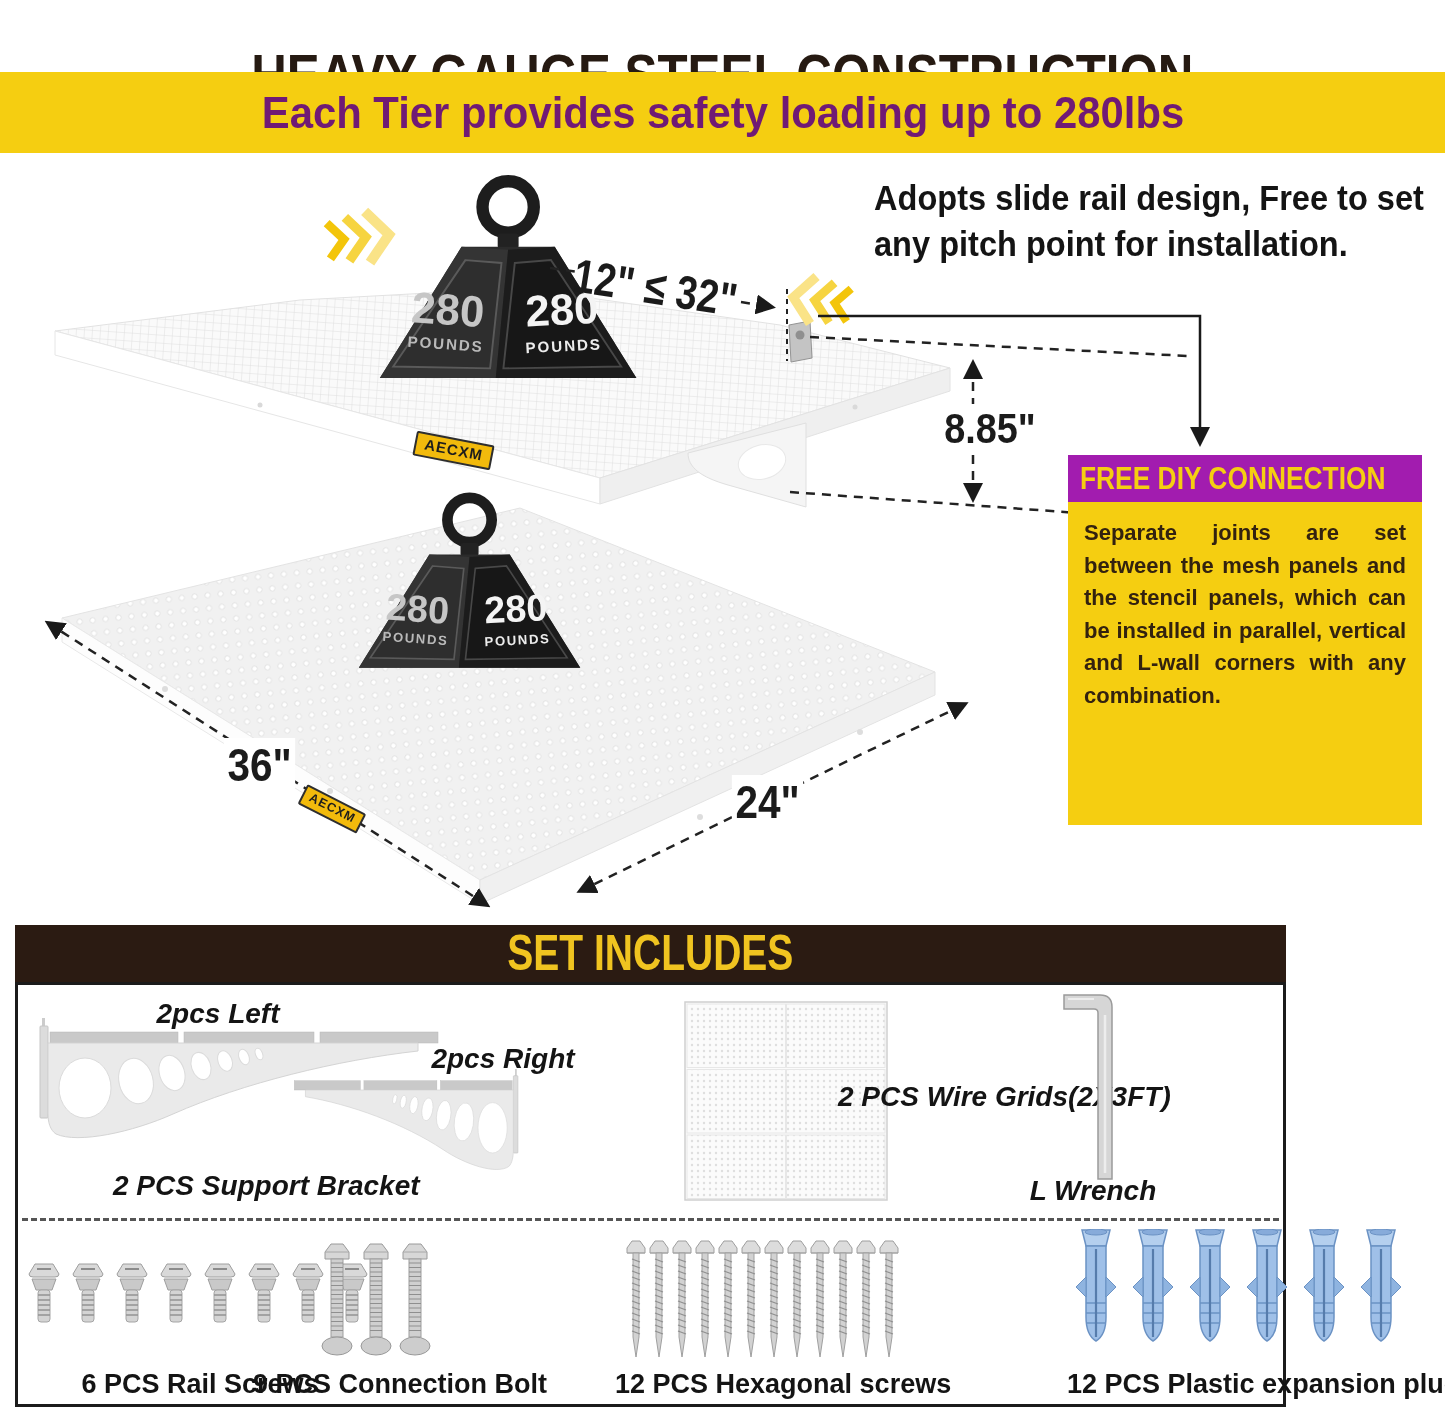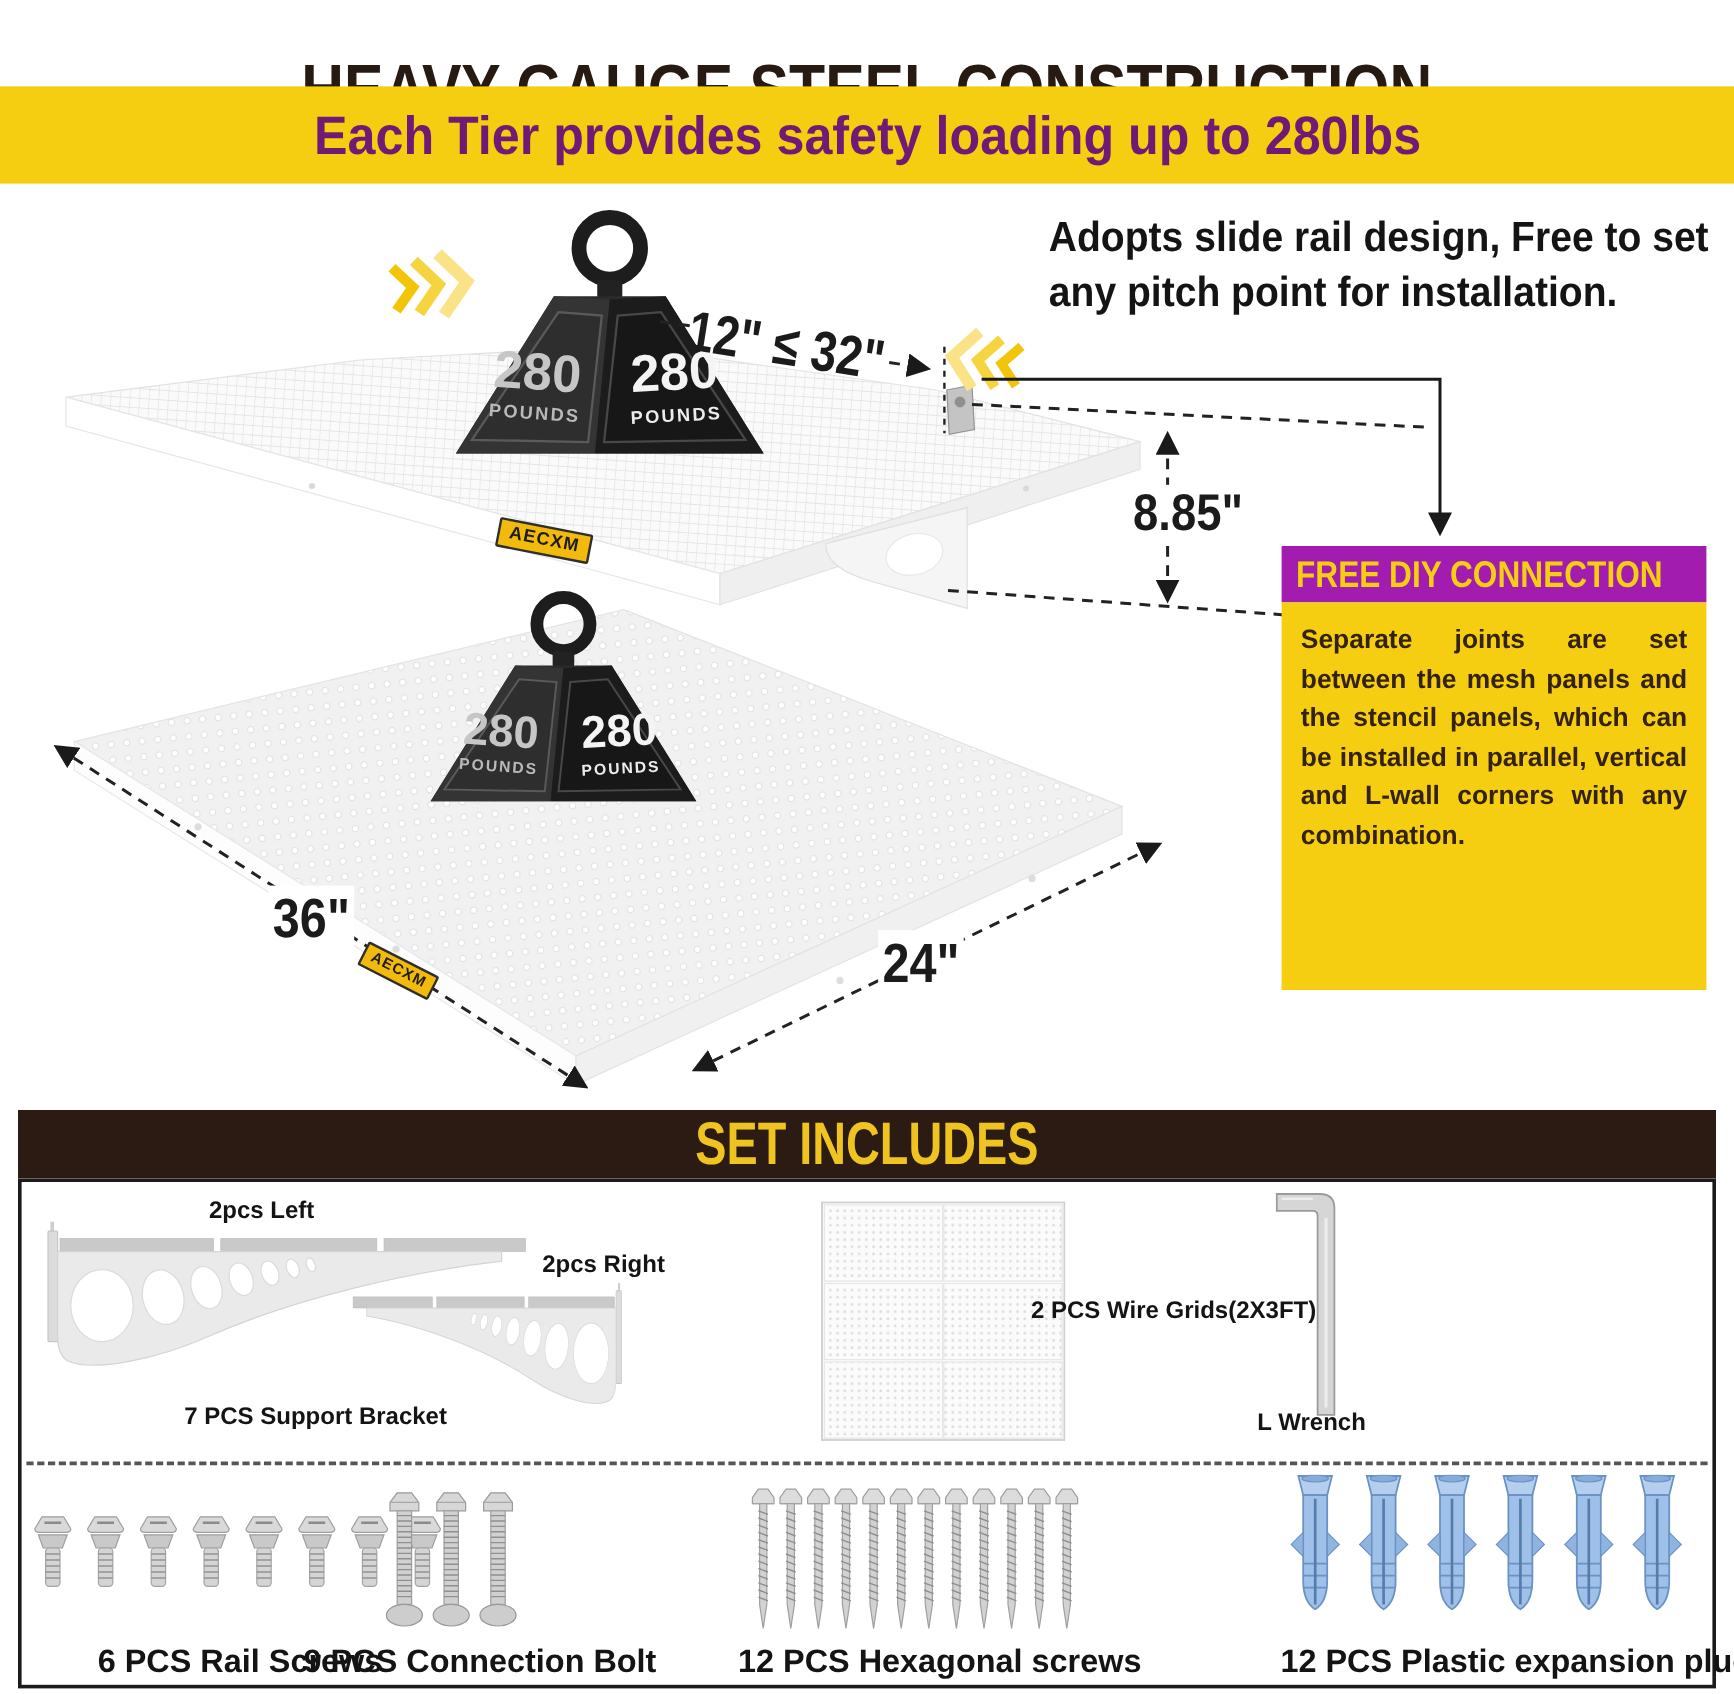--- a/index.html
+++ b/index.html
@@ -27,30 +27,30 @@
     color:#1d1d1d;font-weight:800;letter-spacing:1px;line-height:1.25;}
   .brand-1{left:414px;top:283px;font-size:15px;padding:1px 8px;transform:rotate(11deg);}
   .brand-2{left:299px;top:643px;font-size:12.5px;padding:1px 6px;transform:rotate(27deg);}
   .diy{position:absolute;left:1068px;top:300px;width:354px;}
   .diy-head{background:#a21caf;height:47px;line-height:47px;padding-left:12px;}
   .diy-head span{display:inline-block;color:#F5CE11;font-size:31px;font-weight:900;
     transform:scaleX(.85);transform-origin:left center;white-space:nowrap;}
   .diy-body{background:#F5CE11;padding:15px 16px 18px 16px;font-size:22px;font-weight:700;
     color:#33220f;line-height:1.48;text-align:justify;min-height:290px;}
   
-  .set{position:absolute;top:925px;left:15px;width:1415px;height:482px;}
+  .set{position:absolute;top:925px;left:15px;width:1271px;height:482px;}
   .set-head{position:absolute;top:0;left:0;right:0;height:57px;background:#2B1B12;
     text-align:center;line-height:57px;}
   .set-head span{display:inline-block;color:#F0C420;font-size:50px;font-weight:900;
     transform:scaleX(.78);transform-origin:center;white-space:nowrap;}
   .set-body{position:absolute;top:57px;left:0;right:0;bottom:0;background:#fff;
     border:3px solid #1b1b1b;}
   .divider{position:absolute;left:4px;right:4px;top:233px;border-top:3px dashed #555;}
   .lbl{position:absolute;font-weight:700;color:#141414;text-align:center;font-size:27px;white-space:nowrap;}
-  .lbl-big{font-size:20px;font-weight:800;}
+  .lbl-big{font-size:28px;font-weight:800;font-style:italic;}
   .wnum{font-family:"Liberation Sans",sans-serif;font-weight:900;font-size:46px;}
   .wunit{font-family:"Liberation Sans",sans-serif;font-weight:700;font-size:16px;letter-spacing:2px;}
   .dash{stroke:#222;stroke-width:2.5;stroke-dasharray:9,7;fill:none;}
   .dash2{stroke:#222;stroke-width:2;stroke-dasharray:5,5;fill:none;}
 </style>
 </head>
 <body>
 
 <div class="page">
 
@@ -188,21 +188,21 @@
 
       <svg class="abs" style="left:20px;top:33px" width="405" height="130" viewBox="0 0 405 130">
           <use href="#bk"></use>
         </svg>
       <svg class="abs" style="left:273px;top:84px" width="228" height="112" viewBox="0 0 228 112">
         <use href="#bk" transform="translate(228,0) scale(-0.562,0.84)"></use>
         </svg>
 
       <div class="lbl lbl-big" style="left:120px;top:13px;width:160px">2pcs Left</div>
       <div class="lbl lbl-big" style="left:405px;top:58px;width:160px">2pcs Right</div>
-      <div class="lbl lbl-big" style="left:95px;top:185px;width:300px">7 PCS Support Bracket</div>
+      <div class="lbl lbl-big" style="left:95px;top:185px;width:300px">2 PCS Support Bracket</div>
 
       <svg class="abs" style="left:666px;top:16px" width="204" height="200" viewBox="0 0 204 200">
         <rect x="1" y="1" width="202" height="198" fill="#FBFBFB" stroke="#CFCFCF" stroke-width="1.5"></rect>
         <rect x="3" y="3" width="98.5" height="63.5" fill="url(#wgdot)" stroke="#E7E7E7"></rect>
         <rect x="102.5" y="3" width="98.5" height="63.5" fill="url(#wgdot)" stroke="#E7E7E7"></rect>
         <rect x="3" y="68.5" width="98.5" height="63.5" fill="url(#wgdot)" stroke="#E7E7E7"></rect>
         <rect x="102.5" y="68.5" width="98.5" height="63.5" fill="url(#wgdot)" stroke="#E7E7E7"></rect>
         <rect x="3" y="134" width="98.5" height="63.5" fill="url(#wgdot)" stroke="#E7E7E7"></rect>
         <rect x="102.5" y="134" width="98.5" height="63.5" fill="url(#wgdot)" stroke="#E7E7E7"></rect>
       </svg>

